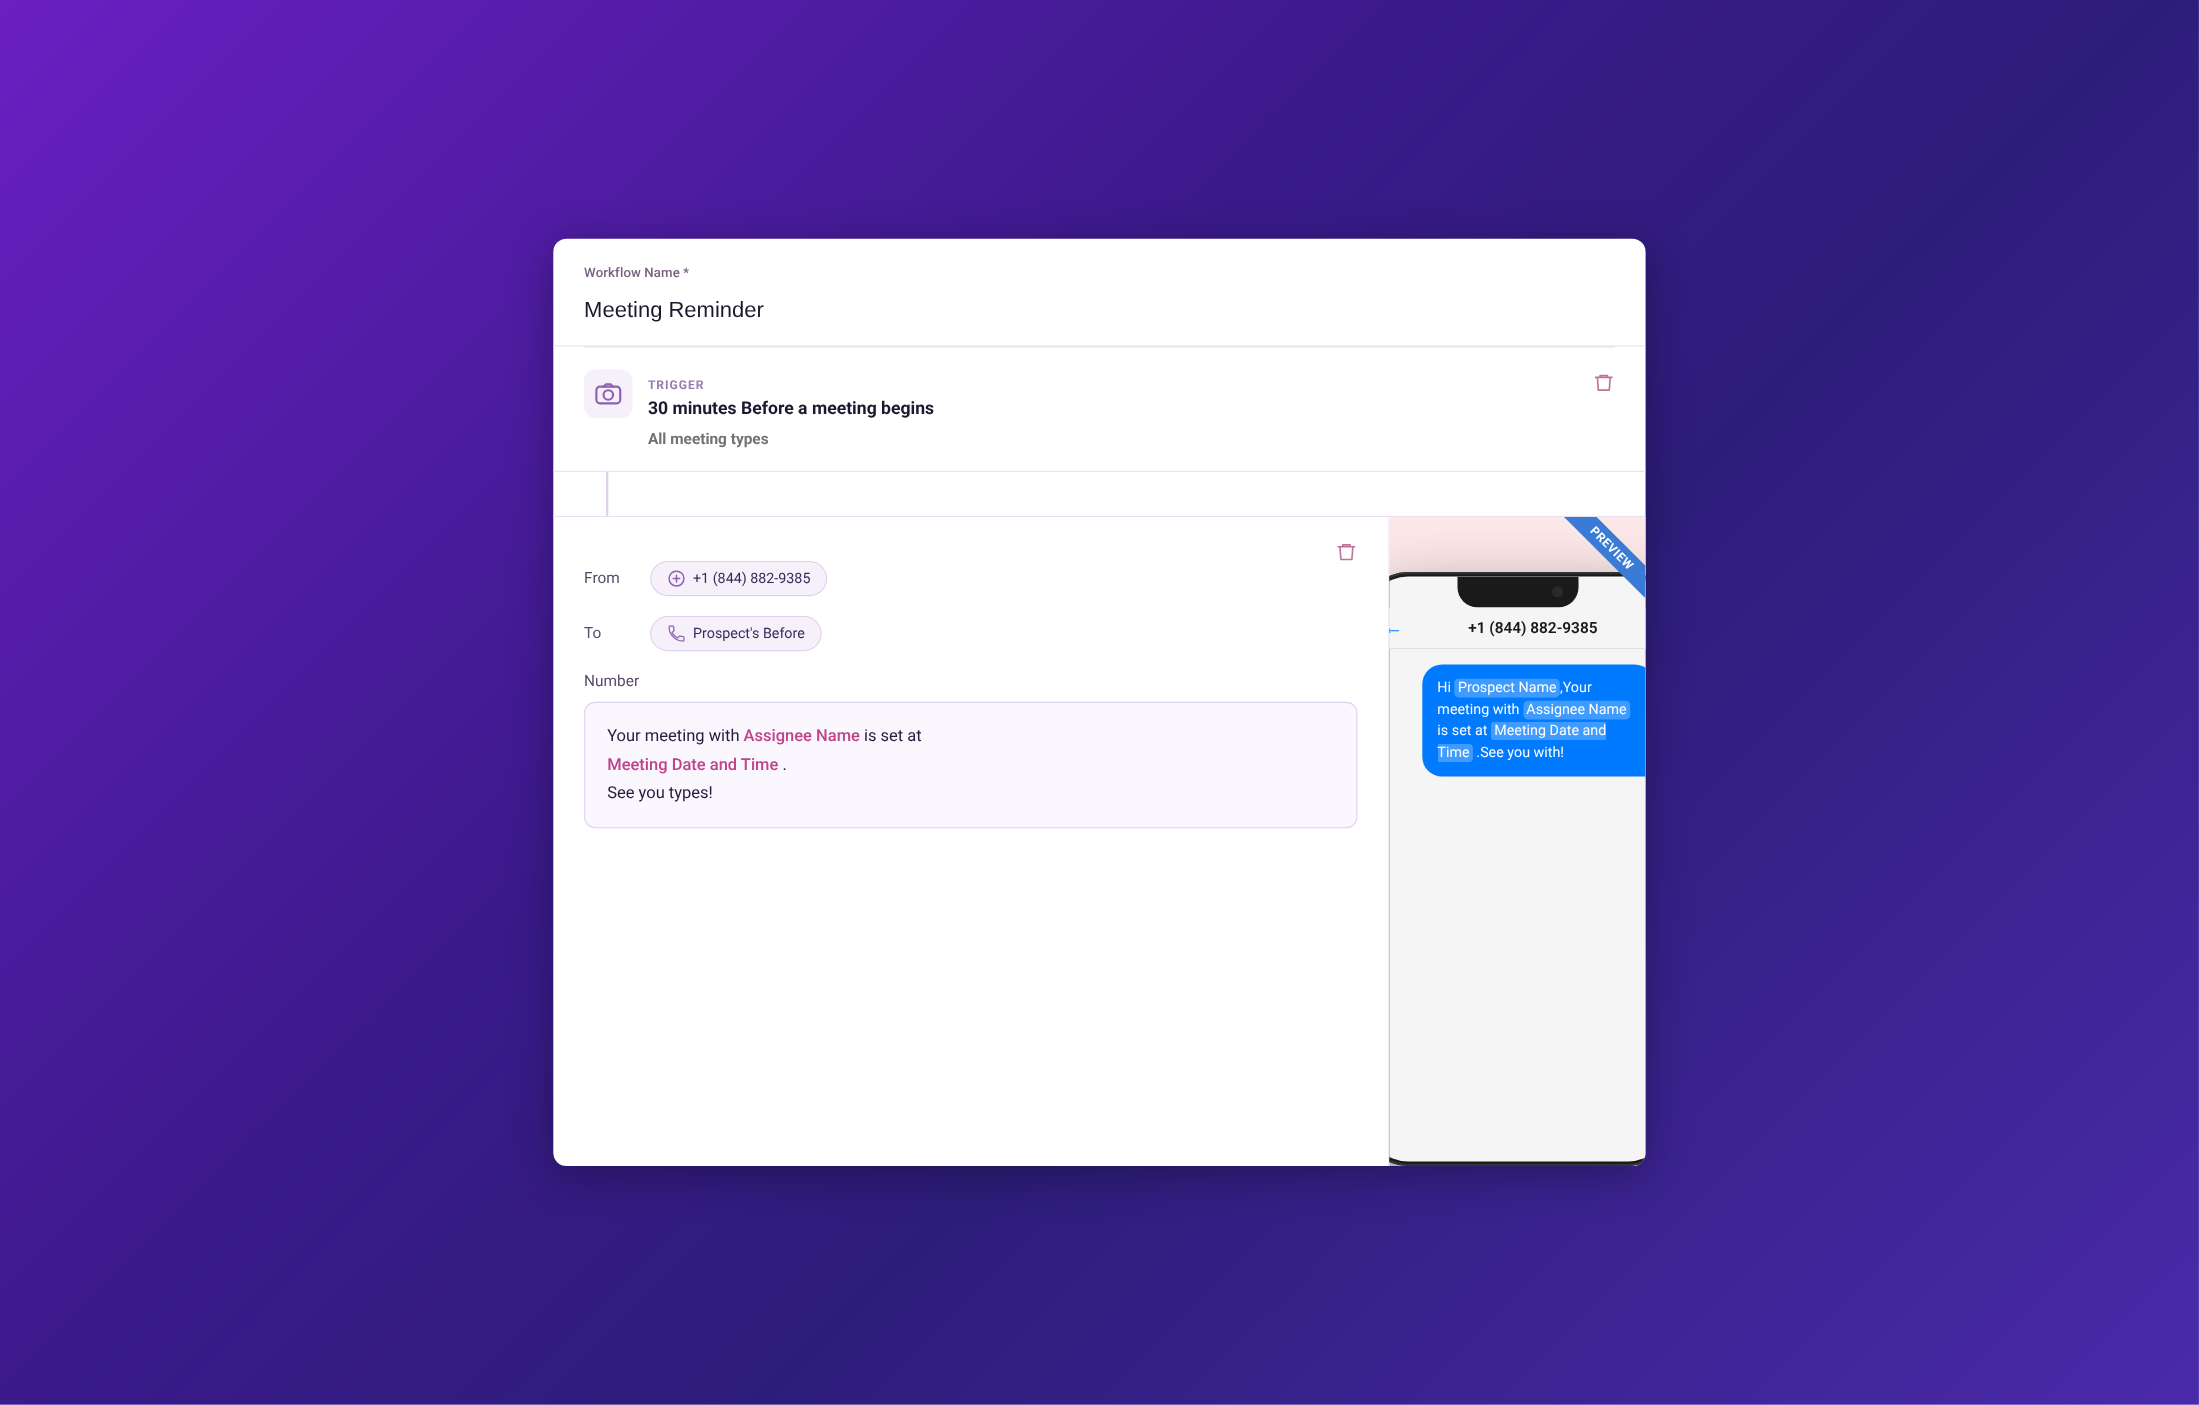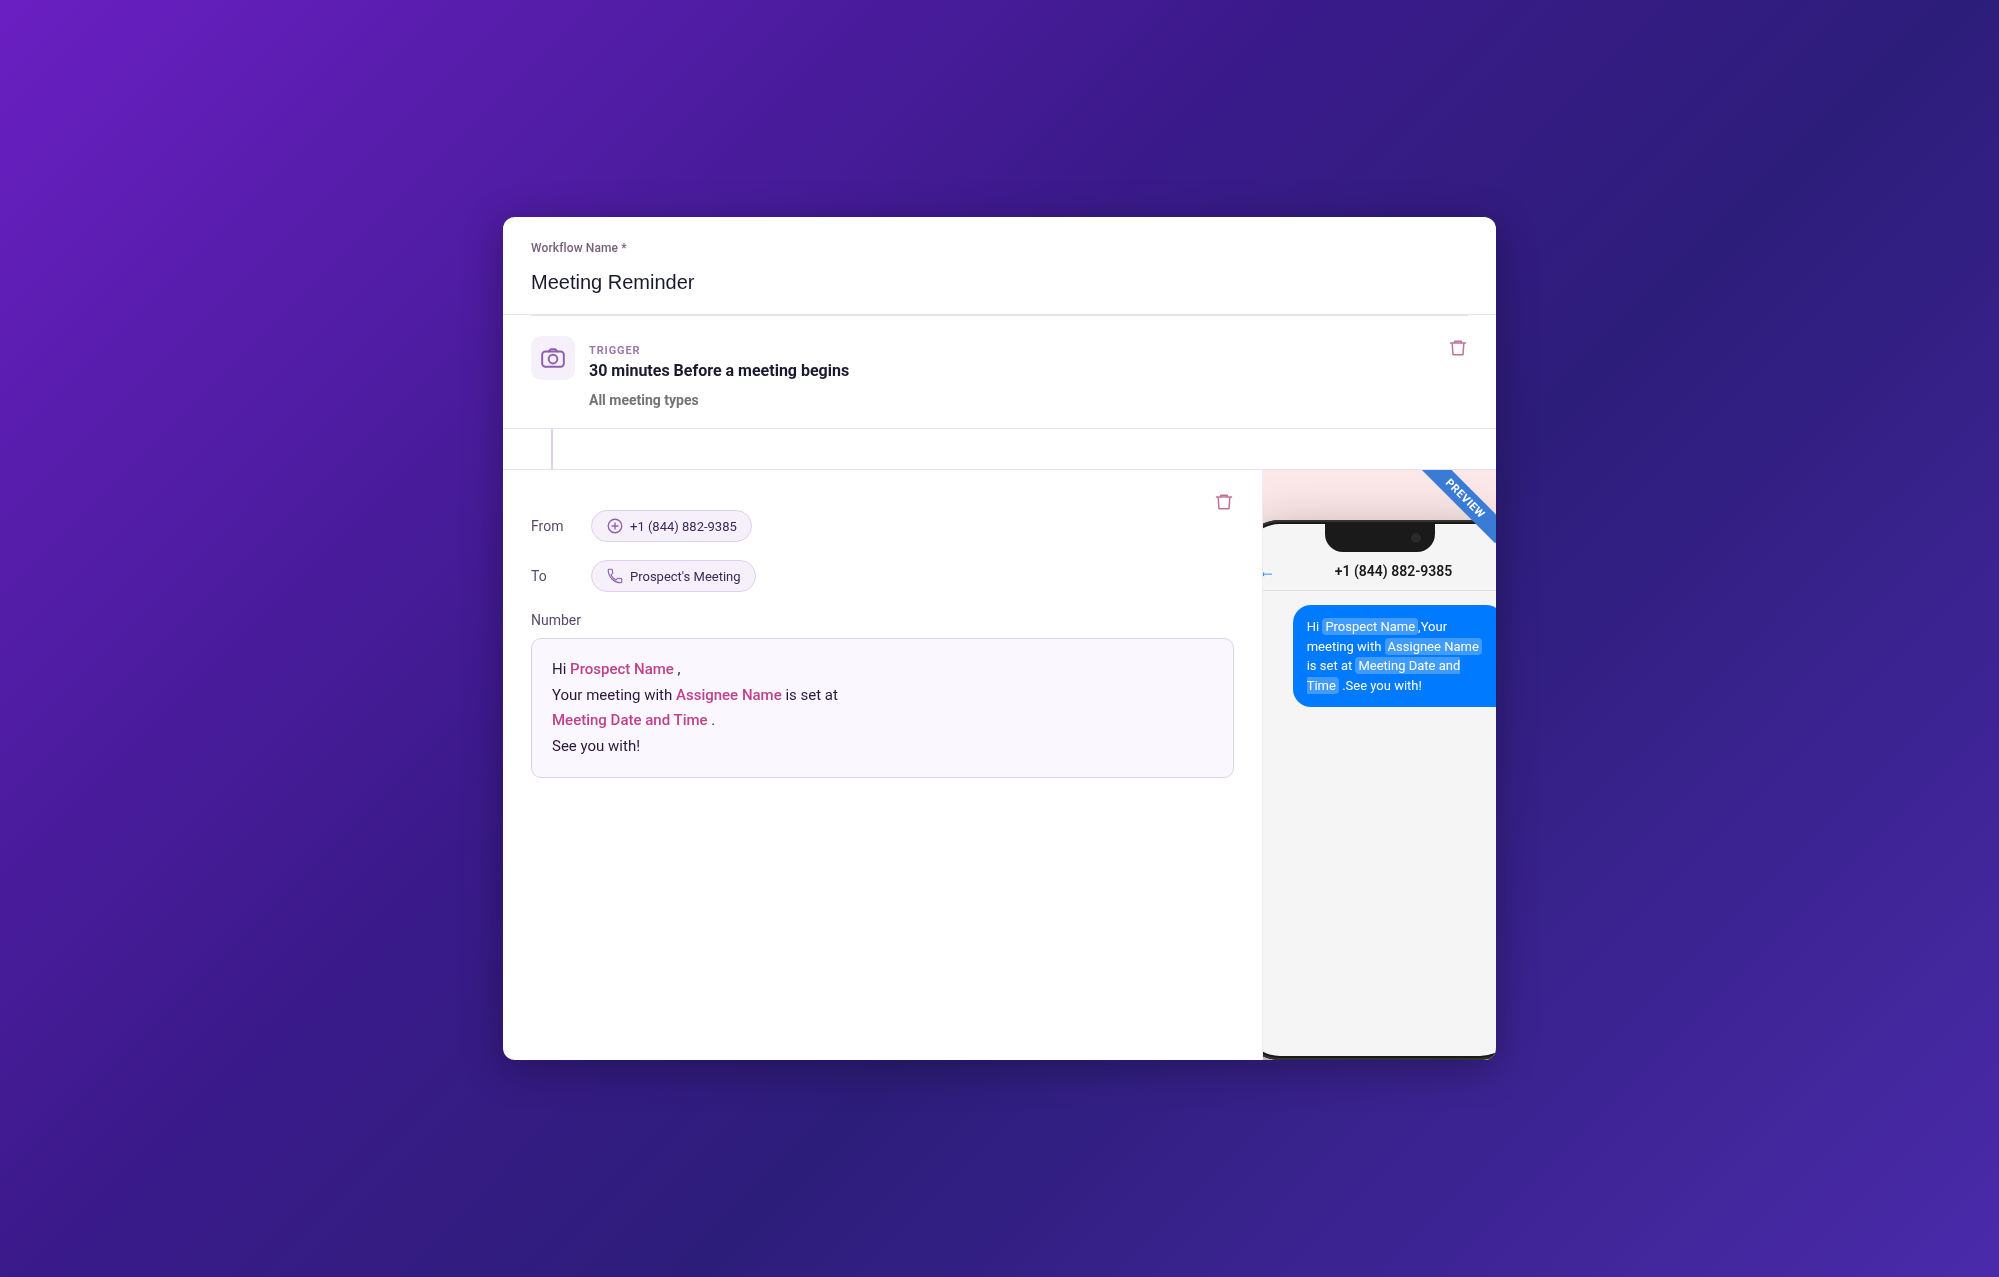--- a/index.html
+++ b/index.html
@@ -388,36 +388,33 @@
           <span>+1 (844) 882-9385</span>
         </div>
       </div>
 
       <div class="field-row">
         <span class="field-row-label">To</span>
         <div class="field-chip">
           <svg class="chip-icon" viewBox="0 0 24 24" fill="none">
             <path d="M6.62 10.79a15.05 15.05 0 006.59 6.59l2.2-2.2a1 1 0 011.01-.24c1.12.37 2.33.57 3.58.57a1 1 0 011 1V20a1 1 0 01-1 1C10.61 21 3 13.39 3 4a1 1 0 011-1h3.5a1 1 0 011 1c0 1.25.2 2.45.57 3.58a1 1 0 01-.25 1.01l-2.2 2.2z" stroke="#9060b0" stroke-width="1.5" fill="none"></path>
           </svg>
-          <span>Prospect's Meeting</span>
+          <span>Prospect's Before</span>
         </div>
       </div>
 
       <div class="message-label">Number</div>
       <div class="message-box">
-        <div>
-          <span>Hi </span><span class="highlight-pink">Prospect Name</span><span> ,</span>
-        </div>
         <div>
           <span>Your meeting with </span><span class="highlight-pink">Assignee Name</span><span> is set at</span>
         </div>
         <div>
           <span class="highlight-pink">Meeting Date and Time</span><span> .</span>
         </div>
-        <div>See you with!</div>
+        <div>See you types!</div>
       </div>
     </div>
 
     <div class="action-right">
 
       <div class="preview-badge">
         <div class="preview-badge-inner">PREVIEW</div>
       </div>
 
       <div class="phone-wrapper">

